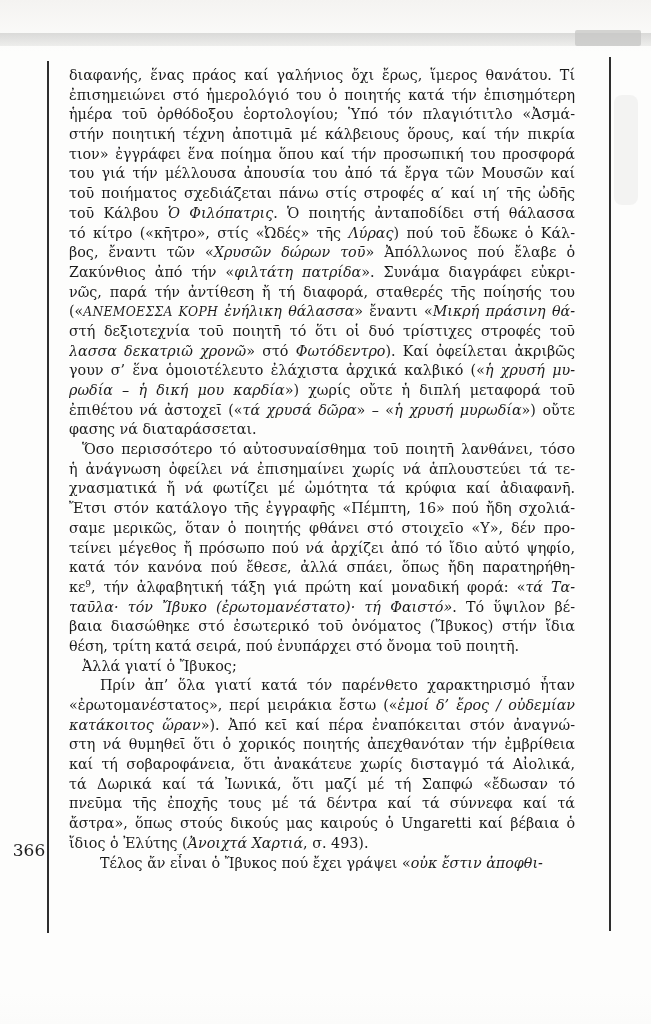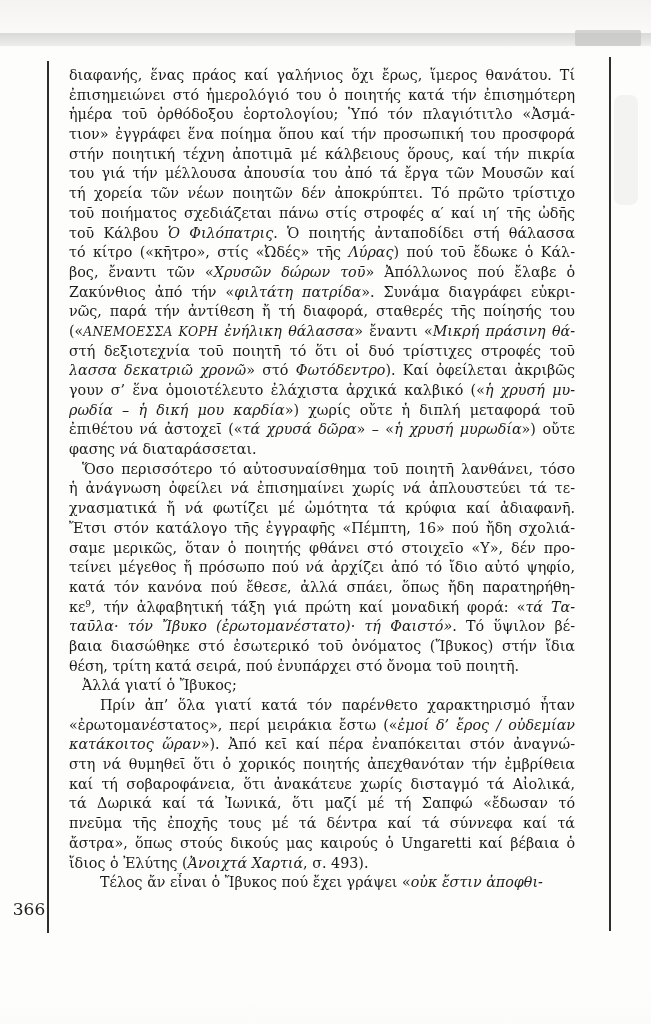--- a/index.html
+++ b/index.html
@@ -29,21 +29,21 @@
   }
   .rule-left {
     position:absolute; left:47px; top:61px; width:2px; height:872px;
     background:#2e2e2e;
   }
   .rule-right {
     position:absolute; left:609px; top:57px; width:2px; height:874px;
     background:#2e2e2e;
   }
   .page-number {
-    position:absolute; left:12px; top:899px; width:34px;
+    position:absolute; left:12px; top:840px; width:34px;
     text-align:center; font-size:17px; color:#1f1f1f;
   }
   .text-block {
     position:absolute; left:69px; top:66px; width:506px;
     color:#1b1b1b; font-size:14.3px;
   }
   .line {
     height:19.7px; line-height:19.7px;
     text-align:justify; text-align-last:justify;
     overflow:hidden; white-space:normal;
@@ -63,24 +63,23 @@
   <div class="scan-band"></div>
   <div class="corner-patch"></div>
   <div class="edge-smudge"></div>
   <div class="rule-left"></div>
   <div class="rule-right"></div>
   <div class="page-number">366</div>
   <div class="text-block">
       <div class="line"><span class="sg-r">διαφανής, ἕνας πράος καί γαλήνιος ὄχι ἔρως, ἵμερος θανάτου. Τί</span></div>
       <div class="line"><span class="sg-r">ἐπισημειώνει στό ἡμερολόγιό του ὁ ποιητής κατά τήν ἐπισημότερη</span></div>
       <div class="line"><span class="sg-r">ἡμέρα τοῦ ὀρθόδοξου ἑορτολογίου; Ὑπό τόν πλαγιότιτλο «Ἀσμά-</span></div>
+      <div class="line"><span class="sg-r">στήν ποιητική τέχνη ἀποτιμᾶ μέ κάλβειους ὅρους, καί τήν πικρία</span></div>
       <div class="line"><span class="sg-r">τιον» ἐγγράφει ἕνα ποίημα ὅπου καί τήν προσωπική του προσφορά</span></div>
-      <div class="line"><span class="sg-r">στήν ποιητική τέχνη ἀποτιμᾶ μέ κάλβειους ὅρους, καί τήν πικρία</span></div>
       <div class="line"><span class="sg-r">του γιά τήν μέλλουσα ἀπουσία του ἀπό τά ἔργα τῶν Μουσῶν καί</span></div>
-      <div class="line"><span class="sg-r">τή χορεία τῶν νέων ποιητῶν δέν ἀποκρύπτει. Τό πρῶτο τρίστιχο</span></div>
       <div class="line"><span class="sg-r">τοῦ ποιήματος σχεδιάζεται πάνω στίς στροφές α′ καί ιη′ τῆς ὠδῆς</span></div>
       <div class="line"><span class="sg-r">τοῦ Κάλβου </span><span class="sg-i">Ὁ Φιλόπατρις</span><span class="sg-r">. Ὁ ποιητής ἀνταποδίδει στή θάλασσα</span></div>
       <div class="line"><span class="sg-r">τό κίτρο («κῆτρο», στίς «Ὠδές» τῆς </span><span class="sg-i">Λύρας</span><span class="sg-r">) πού τοῦ ἔδωκε ὁ Κάλ-</span></div>
       <div class="line"><span class="sg-r">βος, ἔναντι τῶν «</span><span class="sg-i">Χρυσῶν δώρων τοῦ</span><span class="sg-r">» Ἀπόλλωνος πού ἔλαβε ὁ</span></div>
       <div class="line"><span class="sg-r">Ζακύνθιος ἀπό τήν «</span><span class="sg-i">φιλτάτη πατρίδα</span><span class="sg-r">». Συνάμα διαγράφει εὐκρι-</span></div>
       <div class="line"><span class="sg-r">νῶς, παρά τήν ἀντίθεση ἤ τή διαφορά, σταθερές τῆς ποίησής του</span></div>
       <div class="line"><span class="sg-r">(«</span><span class="sg-c">ΑΝΕΜΟΕΣΣΑ ΚΟΡΗ</span><span class="sg-r"> </span><span class="sg-i">ἐνήλικη θάλασσα</span><span class="sg-r">» ἔναντι «</span><span class="sg-i">Μικρή πράσινη θά-</span></div>
       <div class="line"><span class="sg-r">στή δεξιοτεχνία τοῦ ποιητῆ τό ὅτι οἱ δυό τρίστιχες στροφές τοῦ</span></div>
       <div class="line"><span class="sg-i">λασσα δεκατριῶ χρονῶ</span><span class="sg-r">» στό </span><span class="sg-i">Φωτόδεντρο</span><span class="sg-r">). Καί ὀφείλεται ἀκριβῶς</span></div>
       <div class="line"><span class="sg-r">γουν σ’ ἕνα ὁμοιοτέλευτο ἐλάχιστα ἀρχικά καλβικό («</span><span class="sg-i">ἡ χρυσή μυ-</span></div>

